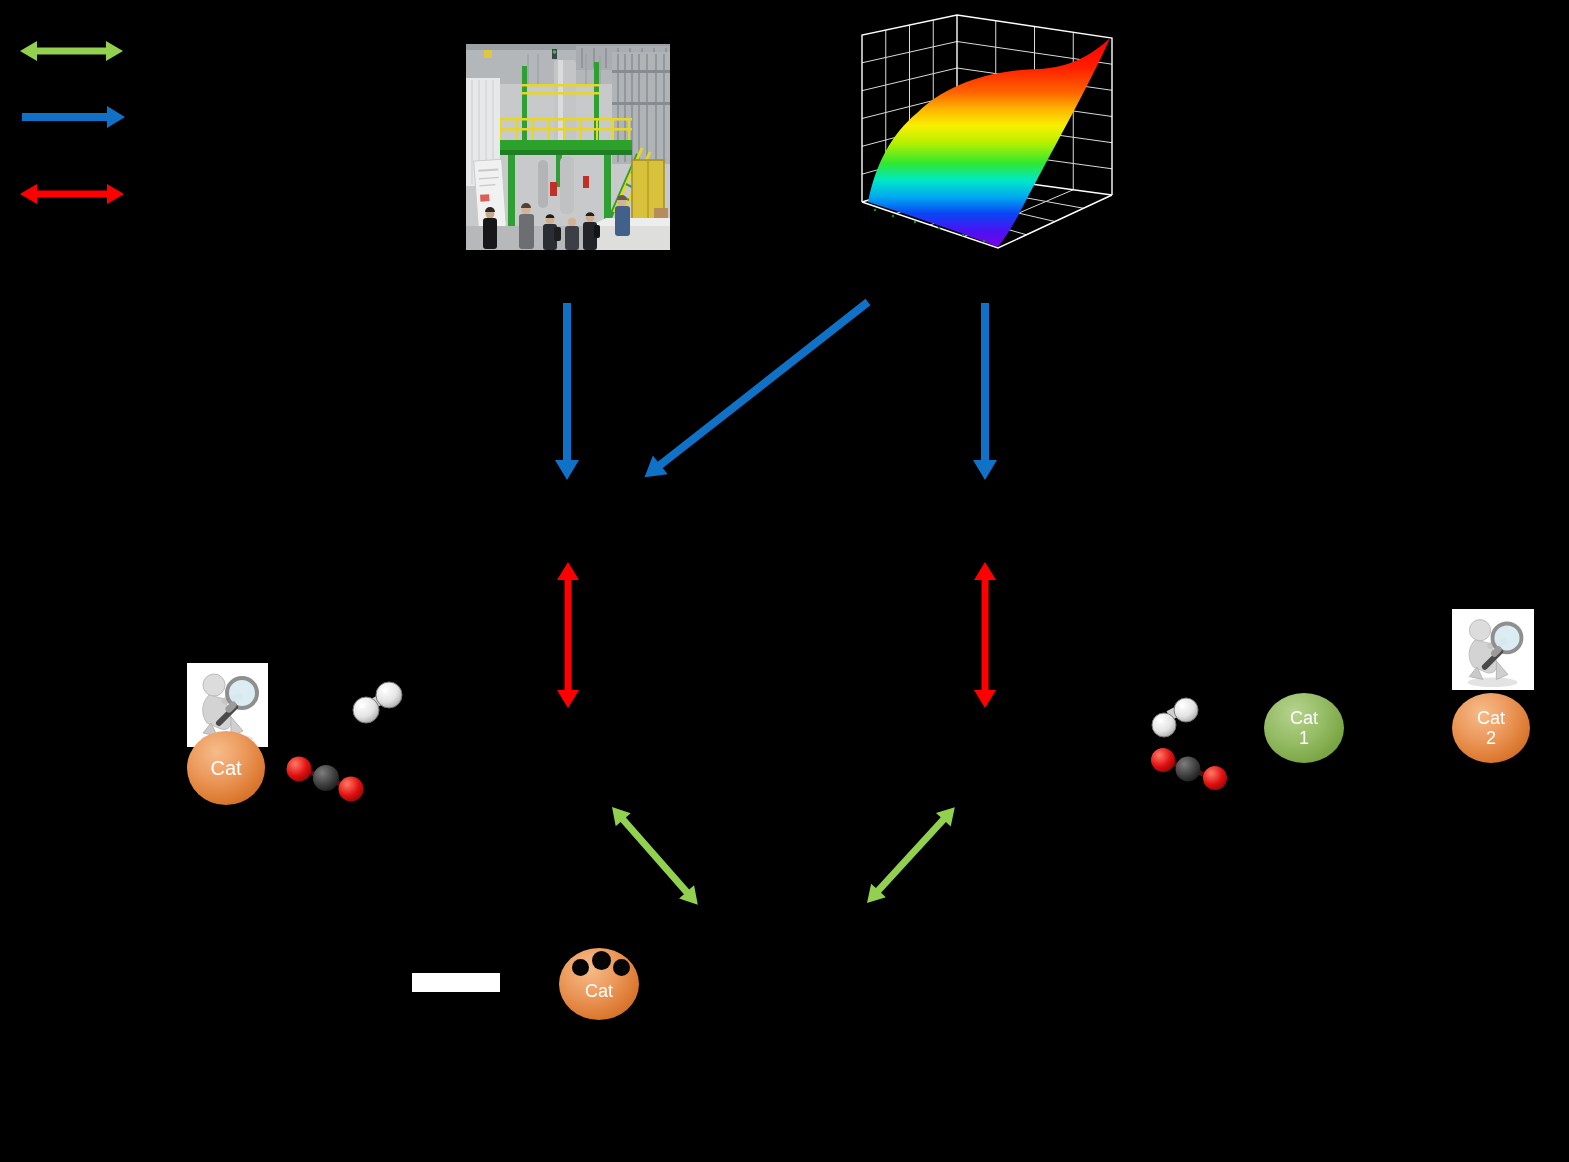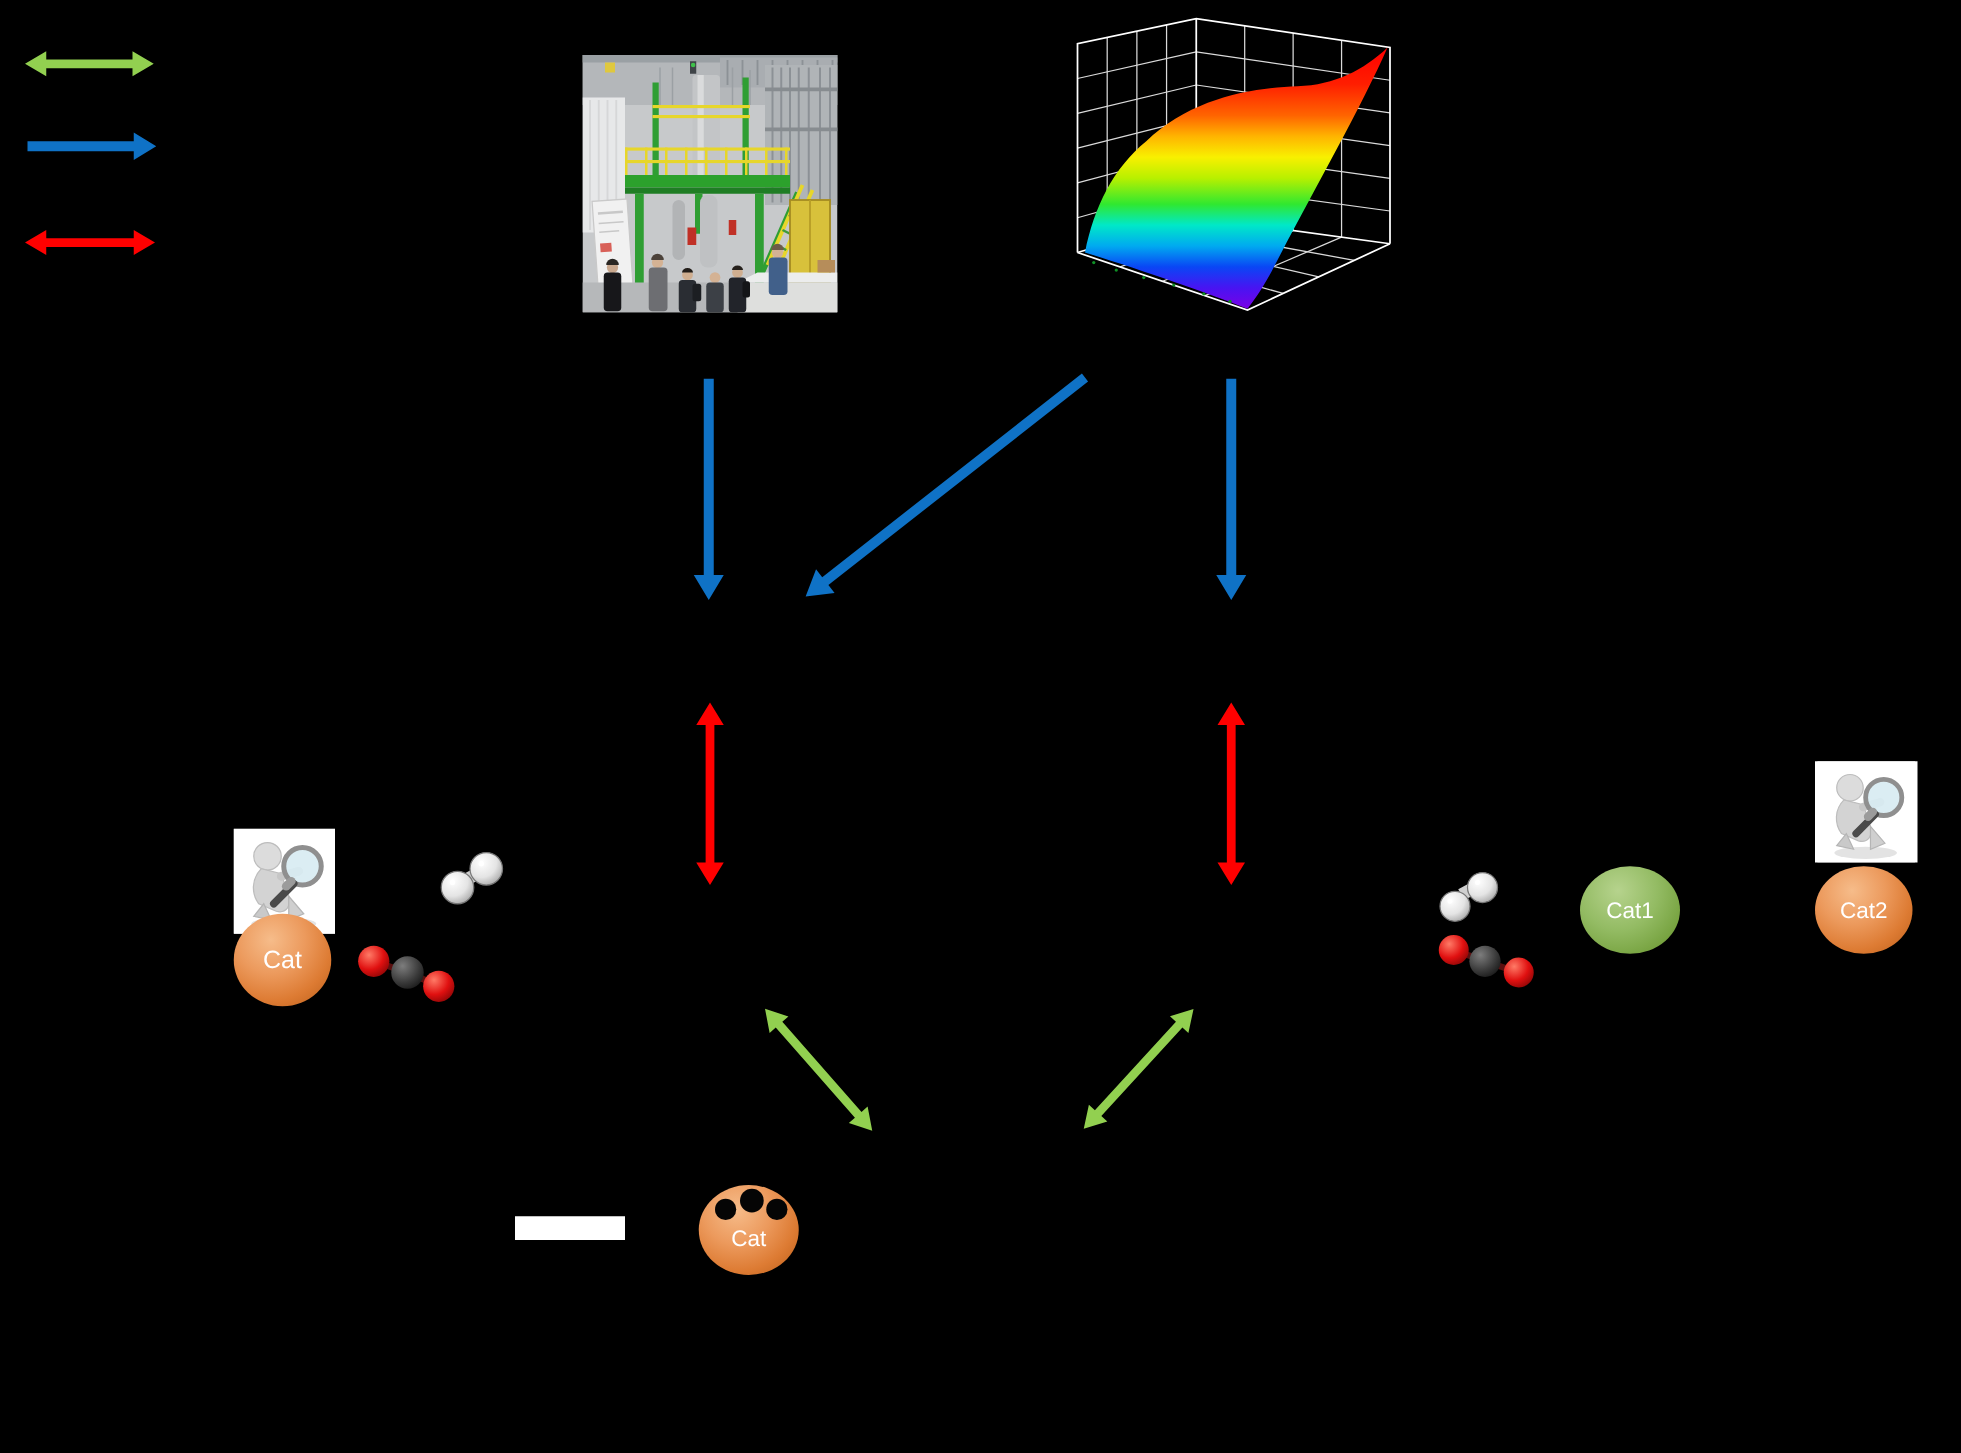--- a/index.html
+++ b/index.html
@@ -1,21 +1,21 @@
 <!DOCTYPE html>
 <html><head>
 <meta charset="utf-8">
 <style>
   html,body{margin:0;padding:0;background:#000;}
   #canvas{position:relative;width:1569px;height:1162px;background:#000;overflow:hidden;
           font-family:"Liberation Sans",sans-serif;}
   .abs{position:absolute;}
   .imgbox{background:#ffffff;}
   .sphere-label{position:absolute;left:0;top:0;width:100%;height:100%;
-    display:flex;align-items:center;justify-content:center;flex-direction:row;
+    display:flex;align-items:center;justify-content:center;flex-direction:column;
     color:#fff;font-size:20px;line-height:1.12;text-align:center;}
   .cat-orange{border-radius:50%;
     background:radial-gradient(circle at 38% 28%, #f6bc8a 0%, #ec9a5d 38%, #dd7b33 68%, #b85c17 100%);}
   .cat-green{border-radius:50%;
     background:radial-gradient(circle at 38% 28%, #b6d38d 0%, #93bb63 45%, #76a23f 78%, #5d8a2e 100%);}
   .dot{position:absolute;border-radius:50%;background:#050505;}
   .white-box{background:#ffffff;}
   svg{display:block;}
 </style>
 </head>

